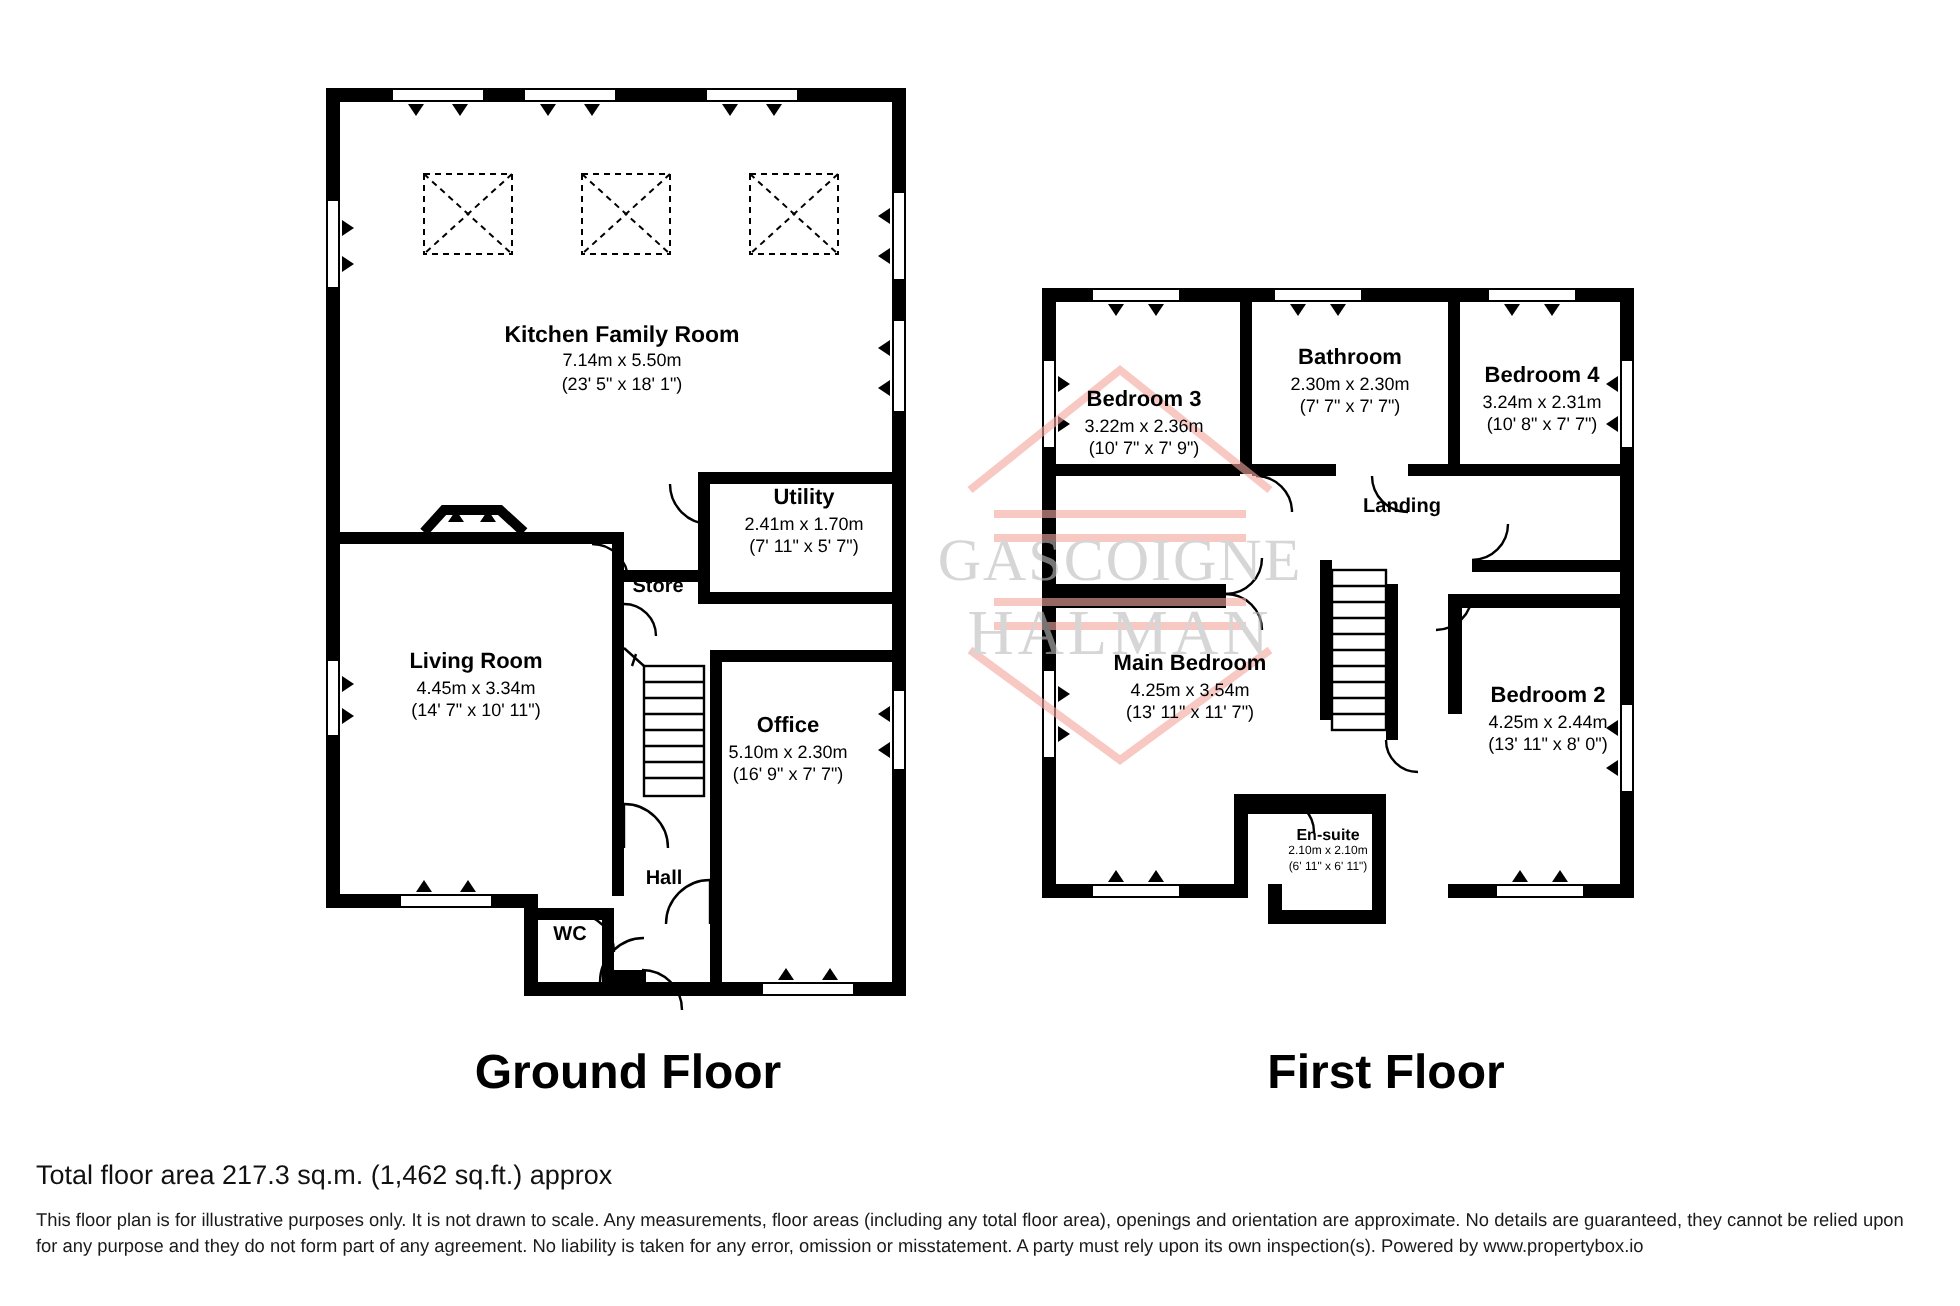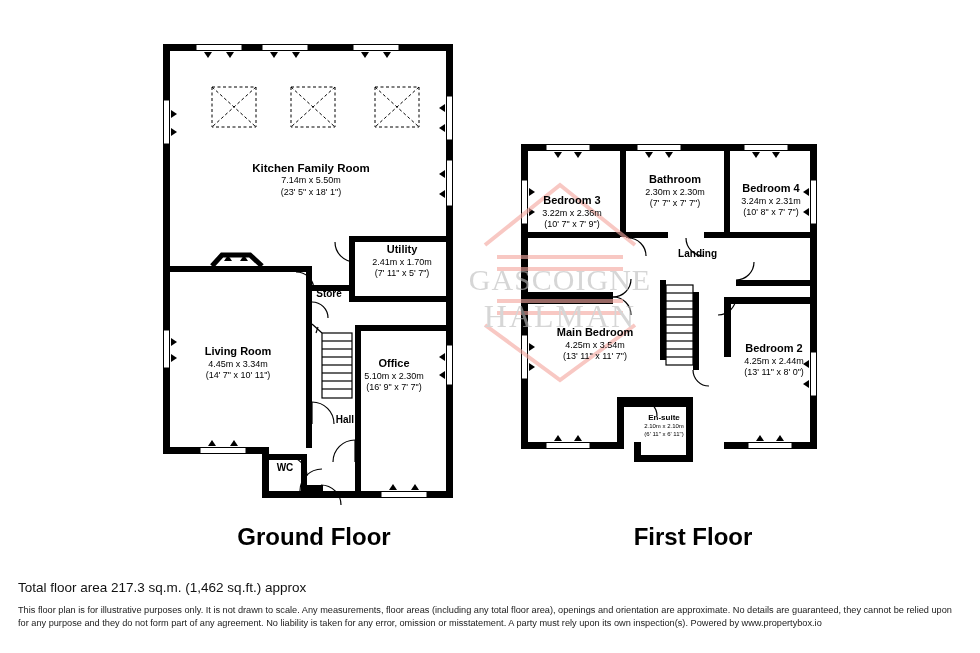--- a/index.html
+++ b/index.html
@@ -334,33 +334,33 @@
 <div class="label" style="left:352px; top:243px; width:100px;">
   <div class="name">Utility</div>
   <div class="dim">2.41m x 1.70m</div>
   <div class="dim">(7' 11" x 5' 7")</div>
 </div>
 
 <div class="label plain" style="left:305px; top:288px; width:48px;">
   <div class="name">Store</div>
 </div>
 
-<div class="label" style="left:178px; top:345px; width:120px;">
+<div class="label" style="left:178px; top:325px; width:120px;">
   <div class="name">Living Room</div>
   <div class="dim">4.45m x 3.34m</div>
   <div class="dim">(14' 7" x 10' 11")</div>
 </div>
 
 <div class="label" style="left:344px; top:357px; width:100px;">
   <div class="name">Office</div>
   <div class="dim">5.10m x 2.30m</div>
   <div class="dim">(16' 9" x 7' 7")</div>
 </div>
 
-<div class="label plain" style="left:310px; top:414px; width:44px;text-align:right;">
+<div class="label plain" style="left:310px; top:434px; width:44px;">
   <div class="name">Hall</div>
 </div>
 
 <div class="label plain" style="left:263px; top:462px; width:44px;">
   <div class="name">WC</div>
 </div>
 
 <div class="label" style="left:524px; top:194px; width:96px;">
   <div class="name">Bedroom 3</div>
   <div class="dim">3.22m x 2.36m</div>
@@ -372,21 +372,21 @@
   <div class="dim">2.30m x 2.30m</div>
   <div class="dim">(7' 7" x 7' 7")</div>
 </div>
 
 <div class="label" style="left:723px; top:182px; width:96px;">
   <div class="name">Bedroom 4</div>
   <div class="dim">3.24m x 2.31m</div>
   <div class="dim">(10' 8" x 7' 7")</div>
 </div>
 
-<div class="label plain" style="left:637px; top:248px; width:80px;text-align:right;">
+<div class="label plain" style="left:661px; top:248px; width:80px;">
   <div class="name">Landing</div>
 </div>
 
 <div class="label" style="left:535px; top:326px; width:120px;">
   <div class="name">Main Bedroom</div>
   <div class="dim">4.25m x 3.54m</div>
   <div class="dim">(13' 11" x 11' 7")</div>
 </div>
 
 <div class="label" style="left:722px; top:342px; width:104px;">

